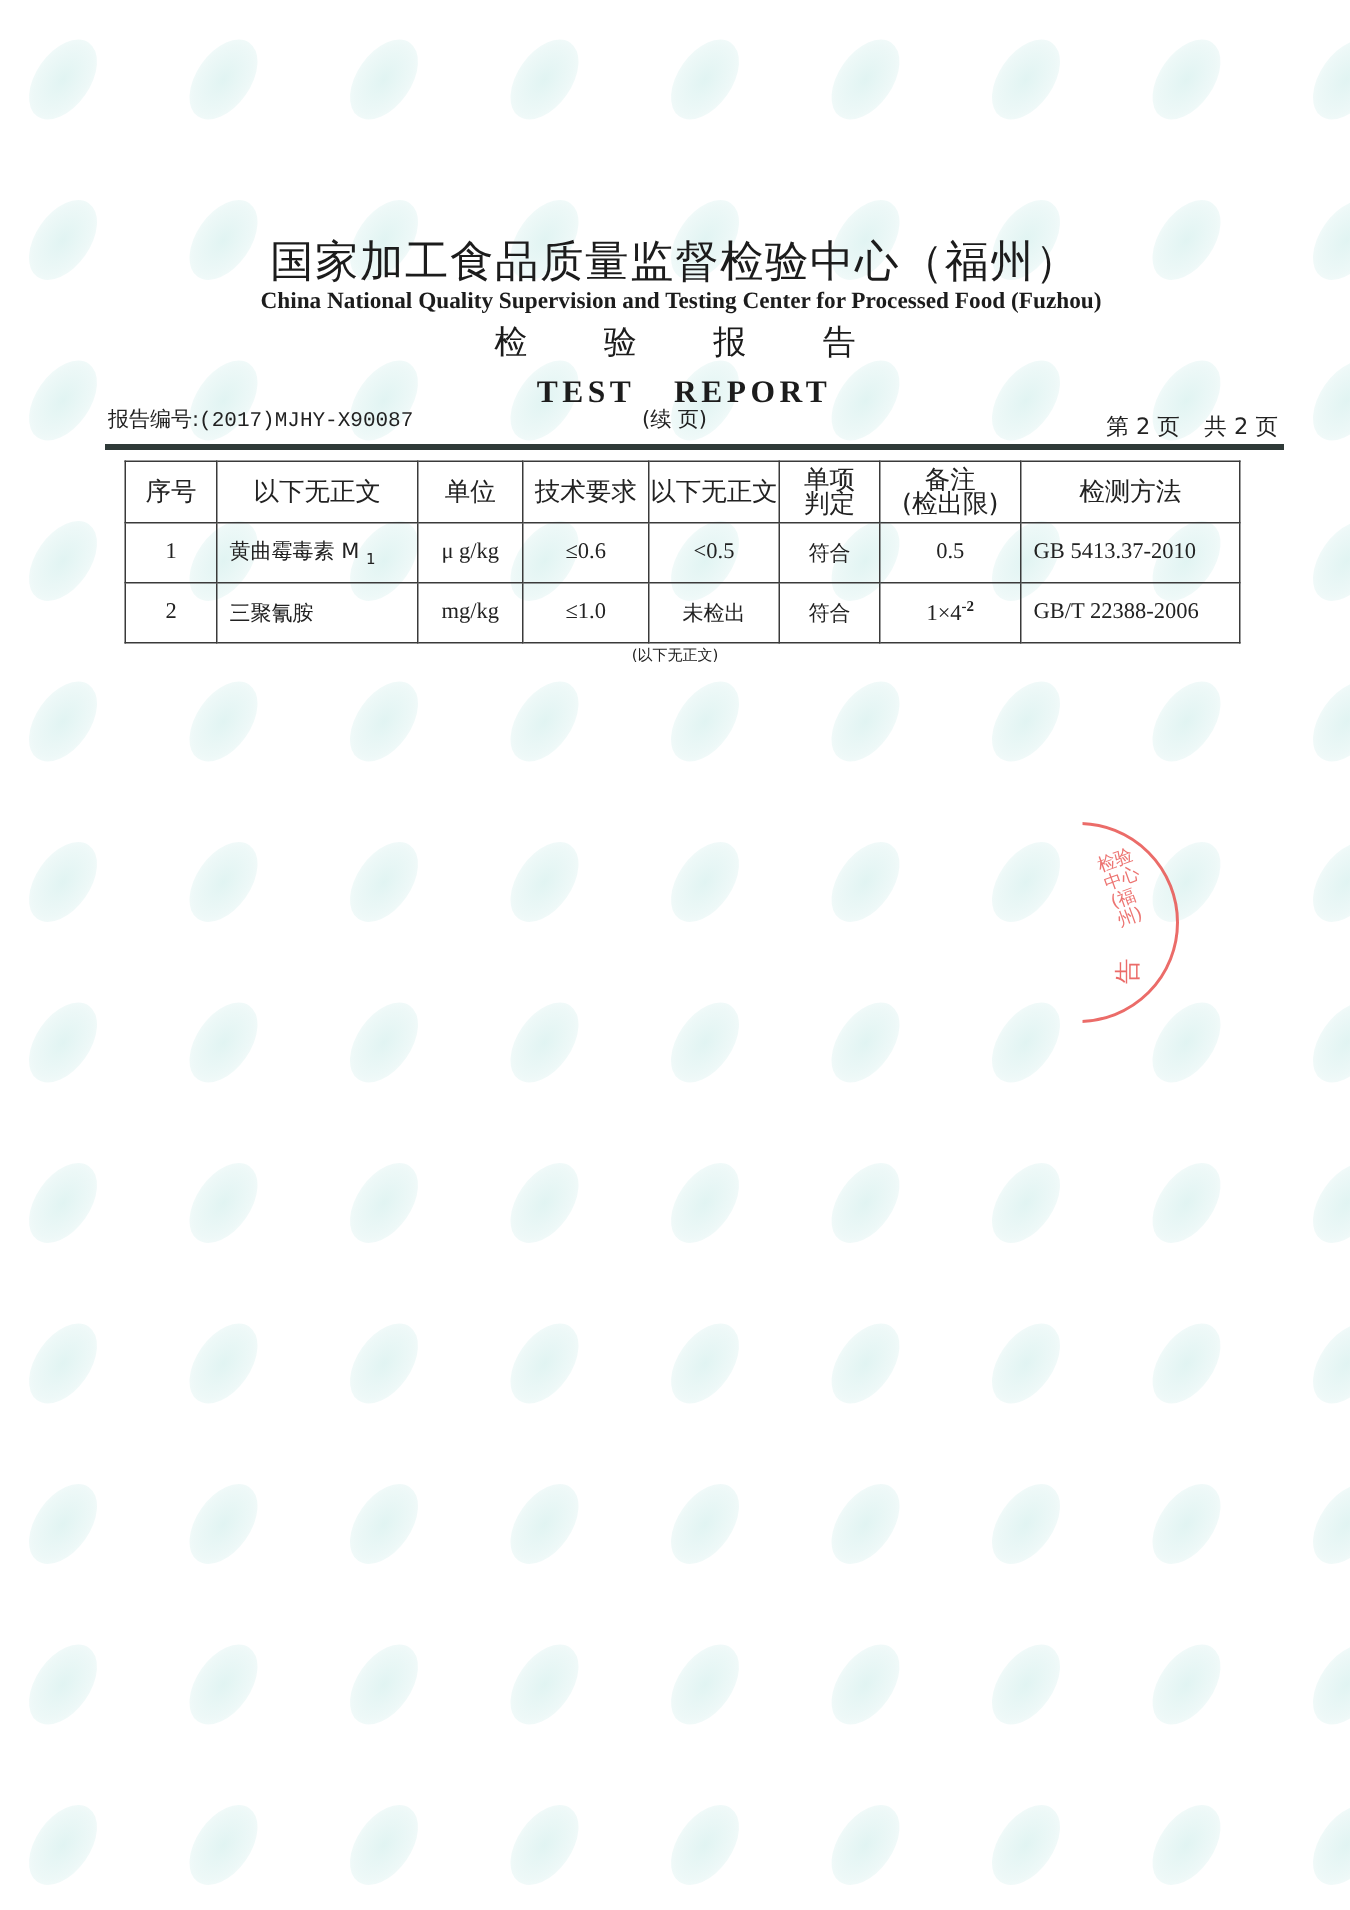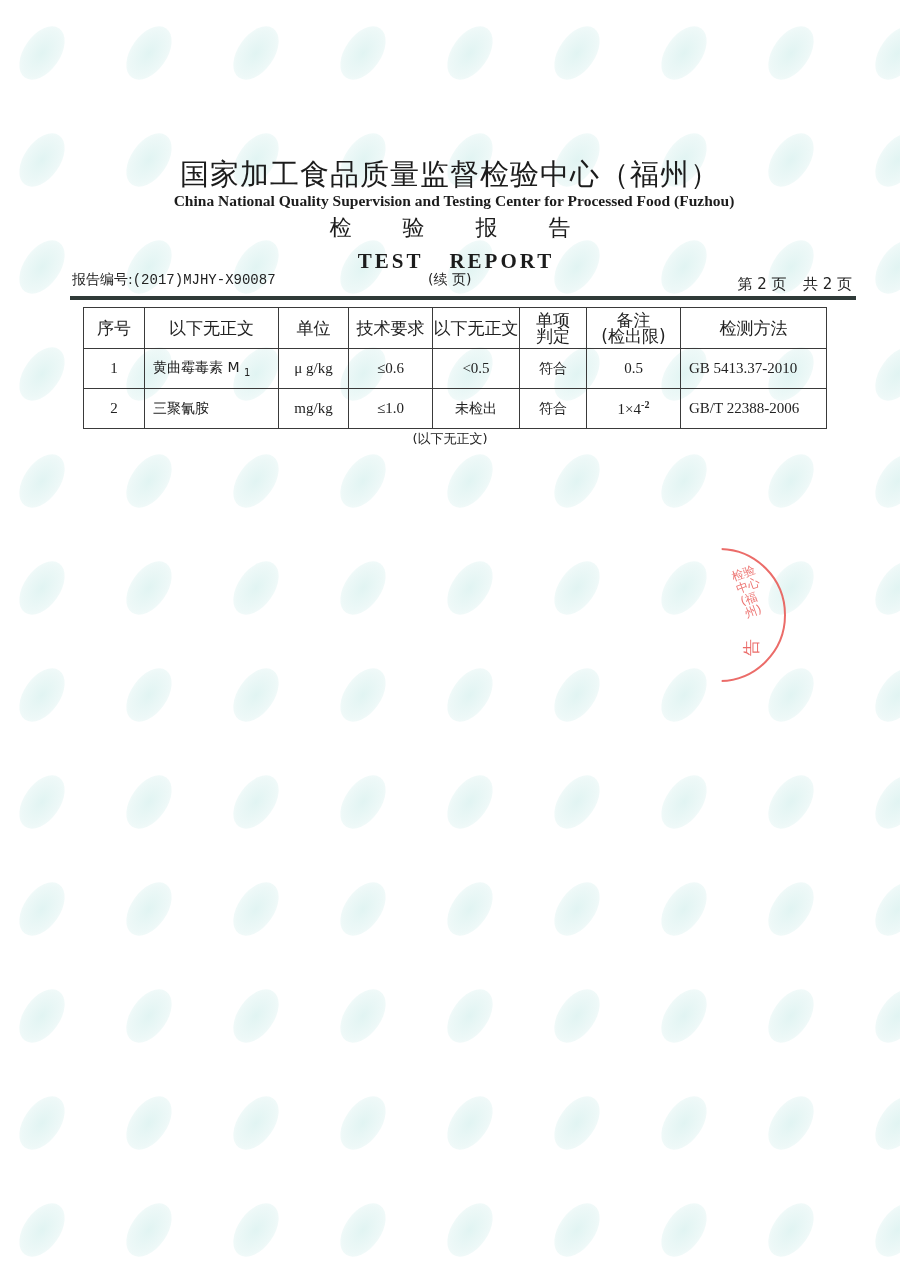--- a/index.html
+++ b/index.html
@@ -59,21 +59,21 @@
     font-weight: normal; padding: 0;
   }
   table.results th { font-family: "DejaVu Sans", sans-serif; font-size: 17px; height: 40px; line-height: 16px; }
   table.results td { height: 39px; font-family: "Liberation Serif", serif; font-size: 15px; }
   td.cn { font-family: "DejaVu Sans", sans-serif !important; font-size: 14px !important; }
   td.left { text-align: left !important; padding-left: 8px !important; }
   sub.s { font-size: 10px; }
   sup.s { font-size: 10px; font-weight: bold; }
   .end-note {
     position: absolute; left: 0; right: 0; top: 430px; text-align: center;
-    font-family: "DejaVu Sans", sans-serif; font-size: 13px; padding-left: 0;
+    font-family: "DejaVu Sans", sans-serif; font-size: 10px; padding-left: 0;
   }
   .seal {
     position: absolute; left: 652px; top: 548px; width: 130px; height: 130px;
     border: 2px solid #e8524f; border-radius: 50%;
     clip-path: inset(0 0 0 52%);
     opacity: 0.85;
   }
   .seal-text {
     position: absolute; left: 738px; top: 565px; width: 30px;
     color: #e8524f; font-family: "DejaVu Sans", sans-serif; font-size: 12px;

